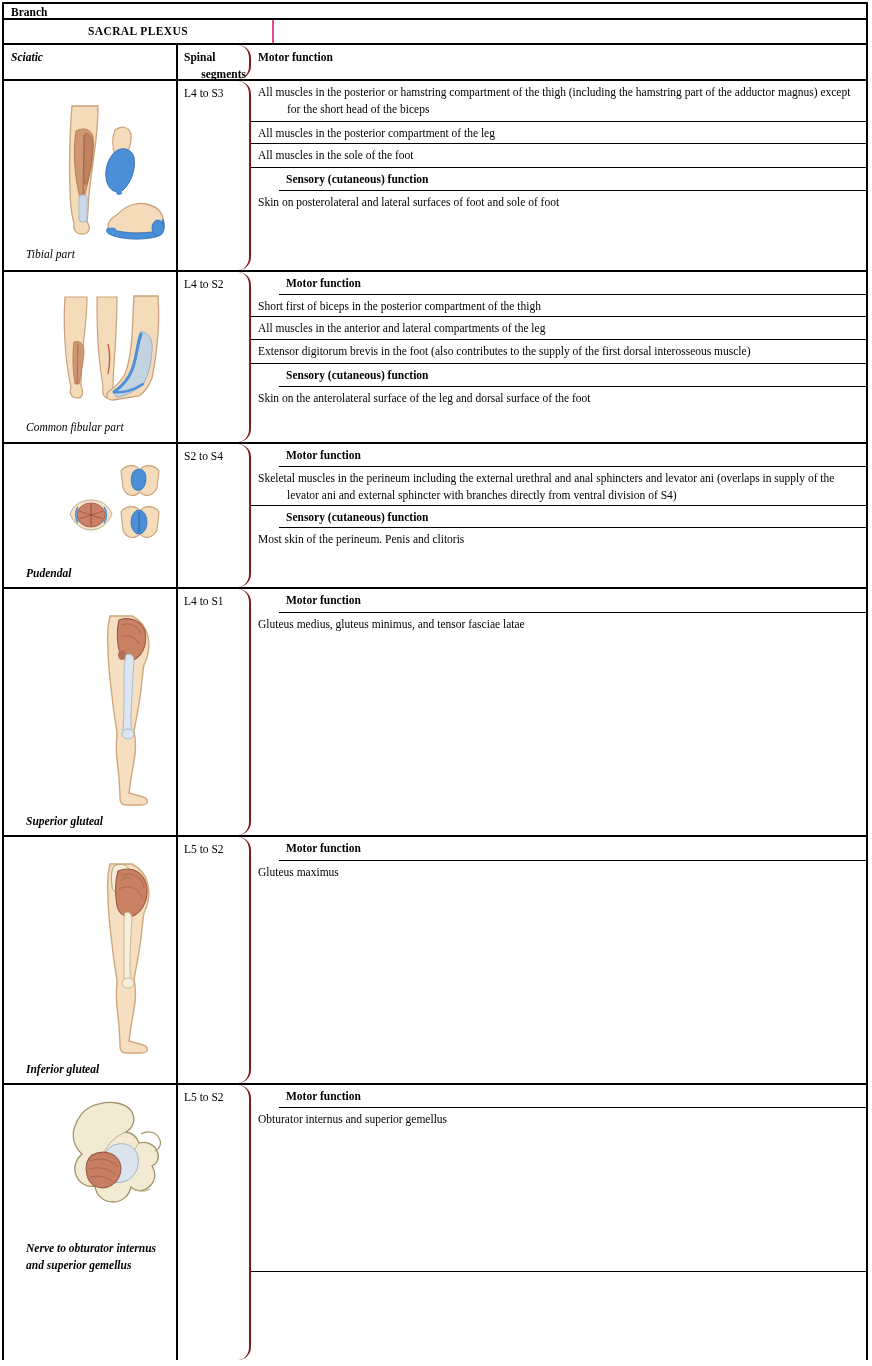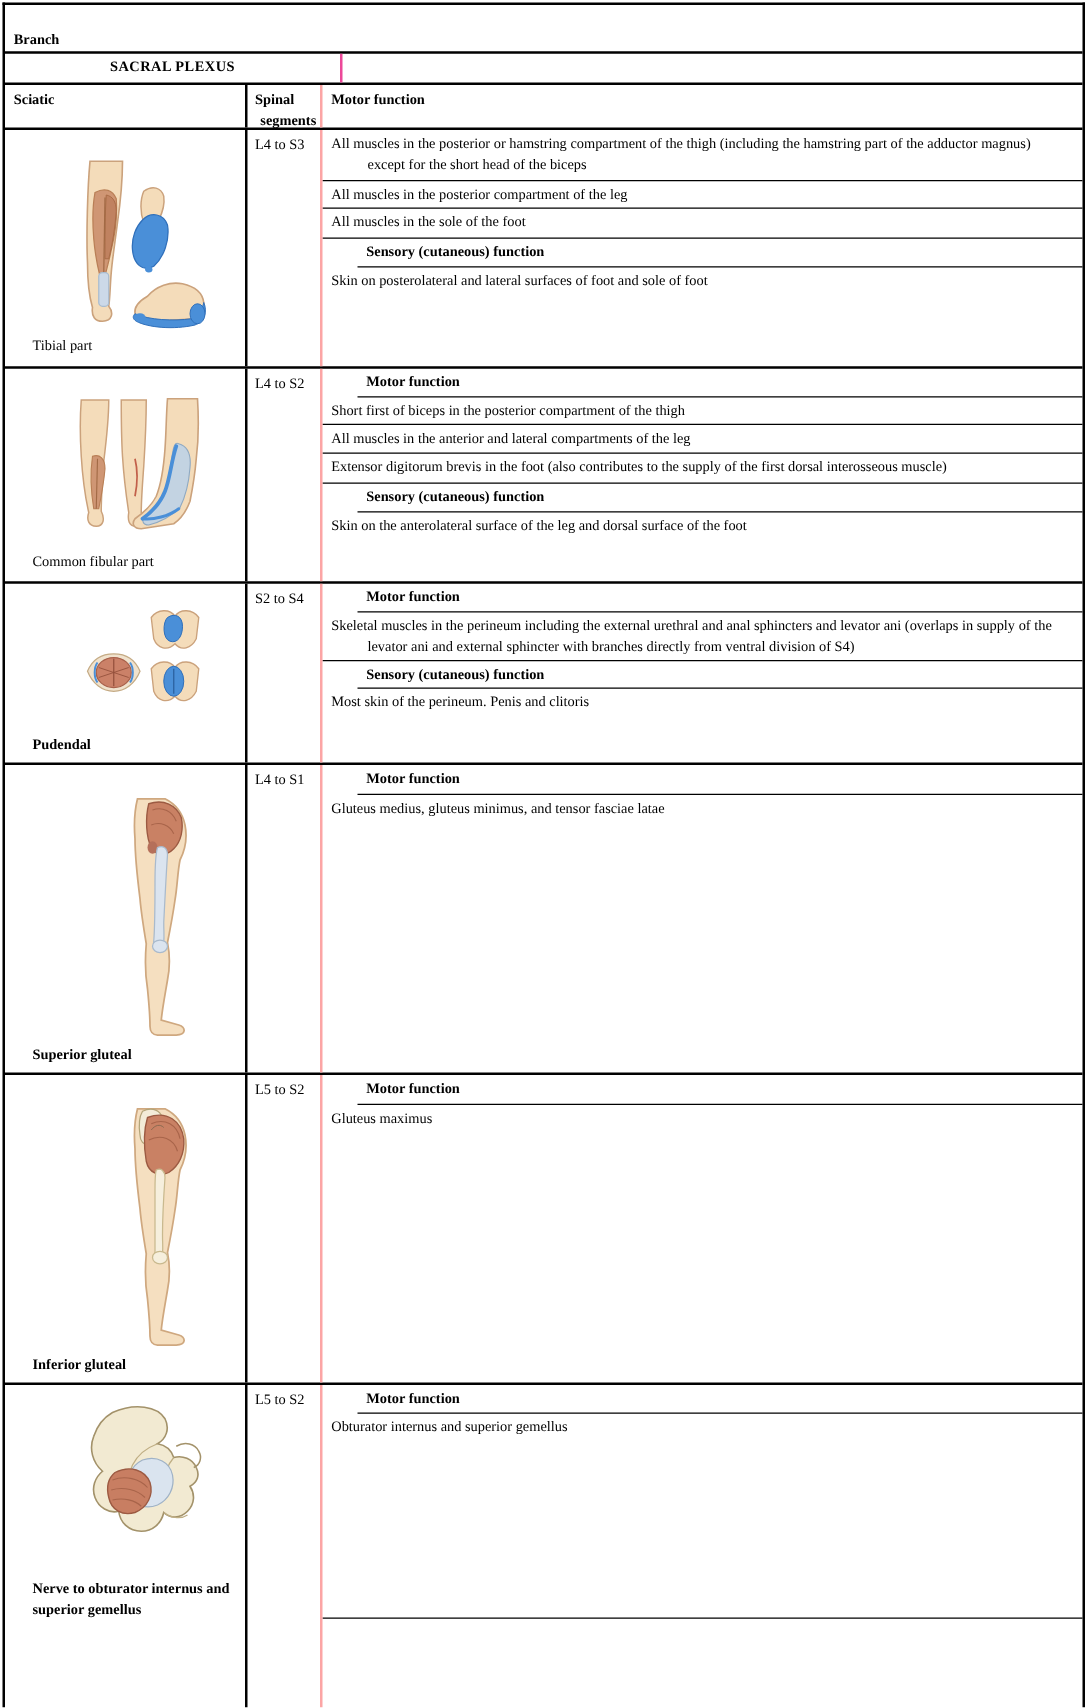--- a/index.html
+++ b/index.html
@@ -2,29 +2,29 @@
 <html><head>
 <meta charset="utf-8">
 <style>
   html,body{margin:0;padding:0;background:#fff;}
   .page{position:relative;width:872px;height:1366px;background:#ffffff;overflow:hidden;
         font-family:"Liberation Serif", serif;color:#000;font-size:11.5px;line-height:1.5;}
   .tbl{position:absolute;left:2px;top:2px;width:866px;border:2px solid #000;border-bottom:none;box-sizing:border-box;}
   .row{display:flex;box-sizing:border-box;width:100%;}
   .bb2{border-bottom:2px solid #000;}
   
-  .branch-row{height:39px;align-items:flex-end;padding:4px 0 0 7px;font-weight:bold;}
+  .branch-row{height:16px;align-items:center;padding:4px 0 0 7px;font-weight:bold;}
   .plexus-row{height:25px;}
   .plexus-cell{width:270px;box-sizing:border-box;border-right:2px solid #ec4899;text-align:center;
                font-weight:bold;padding-top:3px;letter-spacing:.4px;}
   .plexus-rest{flex:1;}
   .head-row{height:36px;}
   
-  .c1{width:194px;box-sizing:border-box;border-right:2px solid #000;position:relative;}
-  .c2{width:60px;box-sizing:border-box;border-right:2px solid #fca5a5;position:relative;}
+  .c1{width:174px;box-sizing:border-box;border-right:2px solid #000;position:relative;font-style:italic;}
+  .c2{width:73px;box-sizing:border-box;border-right:2px solid #7f1d1d;position:relative;border-radius:13px;}
   .c3{flex:1;display:flex;flex-direction:column;box-sizing:border-box;}
   .head-row .c1{font-weight:bold;padding:4px 0 0 7px;}
   .head-row .c2{font-weight:bold;padding:4px 0 0 6px;}
   .head-row .c2 .l2{display:block;text-align:right;padding-right:3px;}
   .head-row .c3{font-weight:bold;padding:4px 0 0 7px;display:block;}
   
   .nrow{box-sizing:border-box;}
   .seg{padding:4px 4px 0 6px;}
   .fcell{box-sizing:border-box;border-bottom:1px solid #000;padding:3px 10px 0 7px;overflow:hidden;}
   .fcell.last{border-bottom:none;flex:1;}

